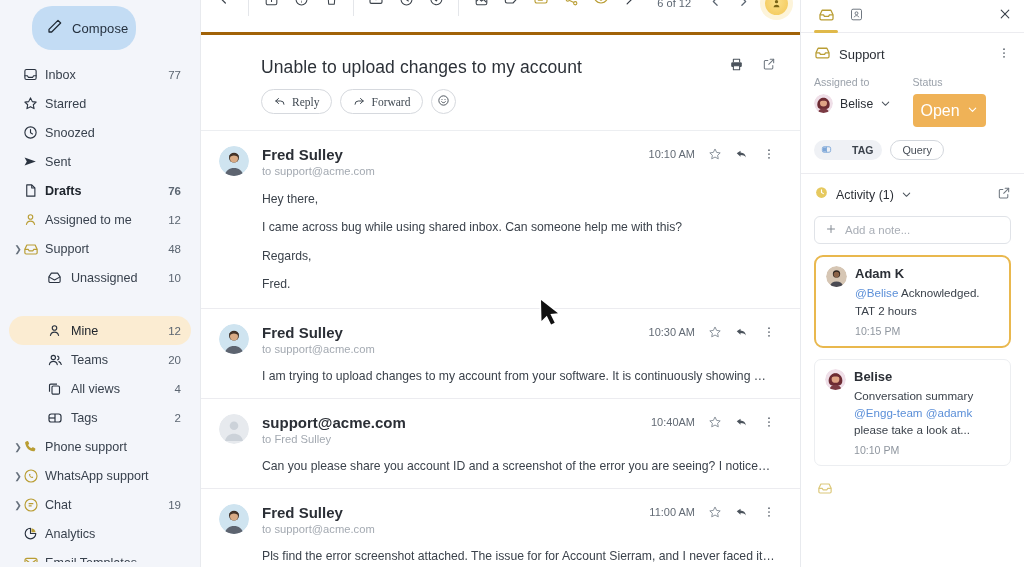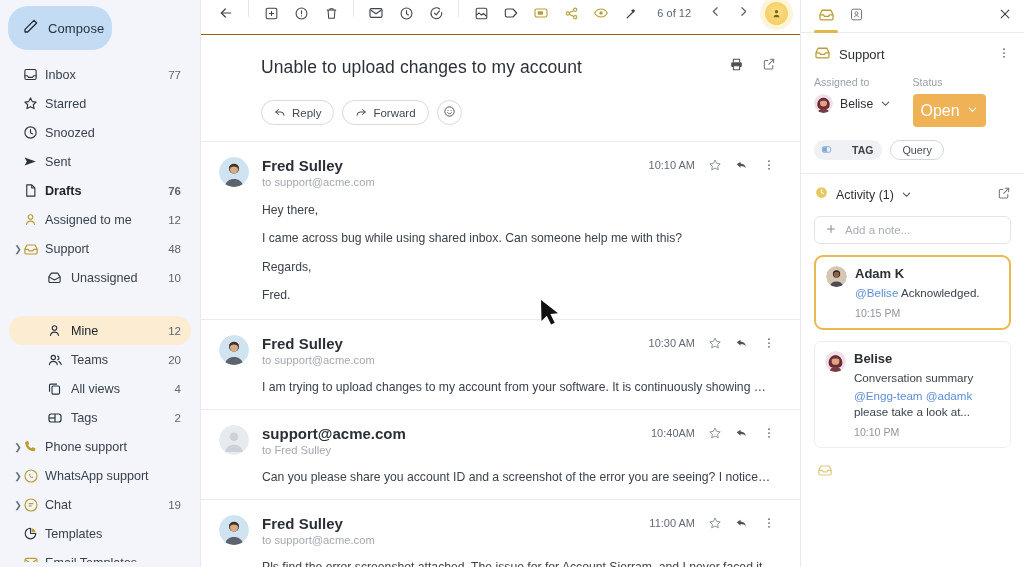--- a/index.html
+++ b/index.html
@@ -15,21 +15,21 @@
   
   .sidebar {
     width: 200px; height: 567px;
     background: #f3f5fa;
     padding: 0 0 0 0;
     position: relative;
     flex: 0 0 200px;
     overflow: hidden;
   }
   .compose-btn {
-    margin: 6px 0 0 8px;
+    margin: 6px 0 0 32px;
     width: 104px; height: 44px;
     background: #c3dcf4;
     border-radius: 20px;
     display: flex; align-items: center;
     gap: 9px;
     padding-left: 15px;
     cursor: pointer;
   }
   .compose-label { font-size: 13px; color: #25313f; letter-spacing: .1px; }
 
@@ -62,22 +62,22 @@
     flex: 1 1 auto;
     height: 567px;
     background: #ffffff;
     border-left: 1px solid #e8eaee;
     display: flex; flex-direction: column;
     min-width: 0;
     position: relative;
   }
   .toolbar {
     height: 35px; flex: 0 0 35px;
-    display: flex; align-items: flex-start;
-    border-bottom: 1px solid #a16207;
+    display: flex; align-items: flex-end;
+    border-bottom: 3px solid #a16207;
     padding: 0 10px 16px 10px;
     background:#fff;
   }
   .tb-btn {
     width: 30px; height: 30px;
     display: flex; align-items: center; justify-content: center;
     cursor: pointer; border-radius: 50%;
   }
   .tb-sep { width: 1px; height: 17px; background: #e4e6ea; margin: 0 7px; }
   .tb-right { margin-left: auto; display: flex; align-items: center; gap: 2px; padding-right: 2px;}
@@ -88,21 +88,21 @@
     background: radial-gradient(circle at 50% 45%, #fbe08a 0%, #f6d06a 60%, #f2c958 100%);
     margin-left: 7px; display:flex; align-items:center; justify-content:center;
     box-shadow: 0 0 0 5px #fdf4da;
     cursor: pointer;
   }
 
   .thread-scroll { flex: 1 1 auto; overflow: hidden; }
 
   .thread-head { padding: 22px 28px 16px 60px; border-bottom: 1px solid #eceef1; position: relative;}
   .thread-title { font-size: 17.5px; color: #2c3138; font-weight: 400; letter-spacing: .1px;}
-  .thread-actions { display: flex; align-items: center; gap: 8px; margin-top: 22px; }
+  .thread-actions { display: flex; align-items: center; gap: 8px; margin-top: 11px; font-family: Liberation Serif, serif; }
   .pill {
     display: flex; align-items: center; gap: 6px;
     height: 25px; padding: 0 12px;
     border: 1px solid #d6d9de; border-radius: 13px;
     font-size: 11.5px; color: #404952; cursor: pointer; background: #fff;
   }
   .pill-round {
     width: 25px; height: 25px; border: 1px solid #d6d9de; border-radius: 50%;
     display: flex; align-items: center; justify-content: center; cursor: pointer; background:#fff;
   }
@@ -383,21 +383,21 @@
         <span class="cnt">19</span>
       </div>
 
       <div class="nav-item">
         <span class="ico">
           <svg width="15" height="15" viewBox="0 0 24 24" fill="none" stroke="#2a3340" stroke-width="1.8" stroke-linejoin="round">
               <path d="M20.5 12A8.5 8.5 0 1 1 12 3.5V12z"></path>
               <path d="M13.6 3.7A8.5 8.5 0 0 1 20.3 10h-6.7z" fill="#b99d33" stroke="none"></path>
             </svg>
         </span>
-        <span class="lbl">Templates</span>
+        <span class="lbl">Analytics</span>
         <span class="cnt"></span>
       </div>
 
       <div class="nav-item">
         <span class="ico">
           <svg width="16" height="16" viewBox="0 0 24 24" fill="none" stroke="#b99d33" stroke-width="1.8" stroke-linejoin="round">
               <rect x="3" y="5" width="18" height="14" rx="3"></rect>
               <path d="M4.5 7.5l7.5 5.5 7.5-5.5"></path>
             </svg>
         </span>
@@ -919,20 +919,21 @@
         <svg class="photo-av" viewBox="0 0 40 40">
           <circle cx="20" cy="20" r="20" fill="#d6c6b4"></circle>
           <circle cx="20" cy="15" r="7" fill="#2f2620"></circle>
           <circle cx="20" cy="16.4" r="5.4" fill="#8a6247"></circle>
           <path d="M7 40c1.3-7 6.3-10.4 13-10.4S31.7 33 33 40z" fill="#4a4a52"></path>
         </svg>
       </span>
       <div class="note-body">
         <div class="note-name">Adam K</div>
         <div class="note-text"><span class="mention">@Belise</span><span> Acknowledged.</span></div>
+        <div class="note-text" style="margin-top:1px">TAT 2 hours</div>
         <div class="note-time">10:15 PM</div>
       </div>
     </div>
 
     <div class="note-card">
       <span class="note-av">
         <svg class="photo-av" viewBox="0 0 40 40">
           <circle cx="20" cy="20" r="20" fill="#efdfe8"></circle>
           <path d="M7 22c0-8 5.8-13 13-13s13 5 13 13-4 10-13 10S7 30 7 22z" fill="#6d2b33"></path>
           <circle cx="20" cy="19" r="7.4" fill="#dfa385"></circle>

